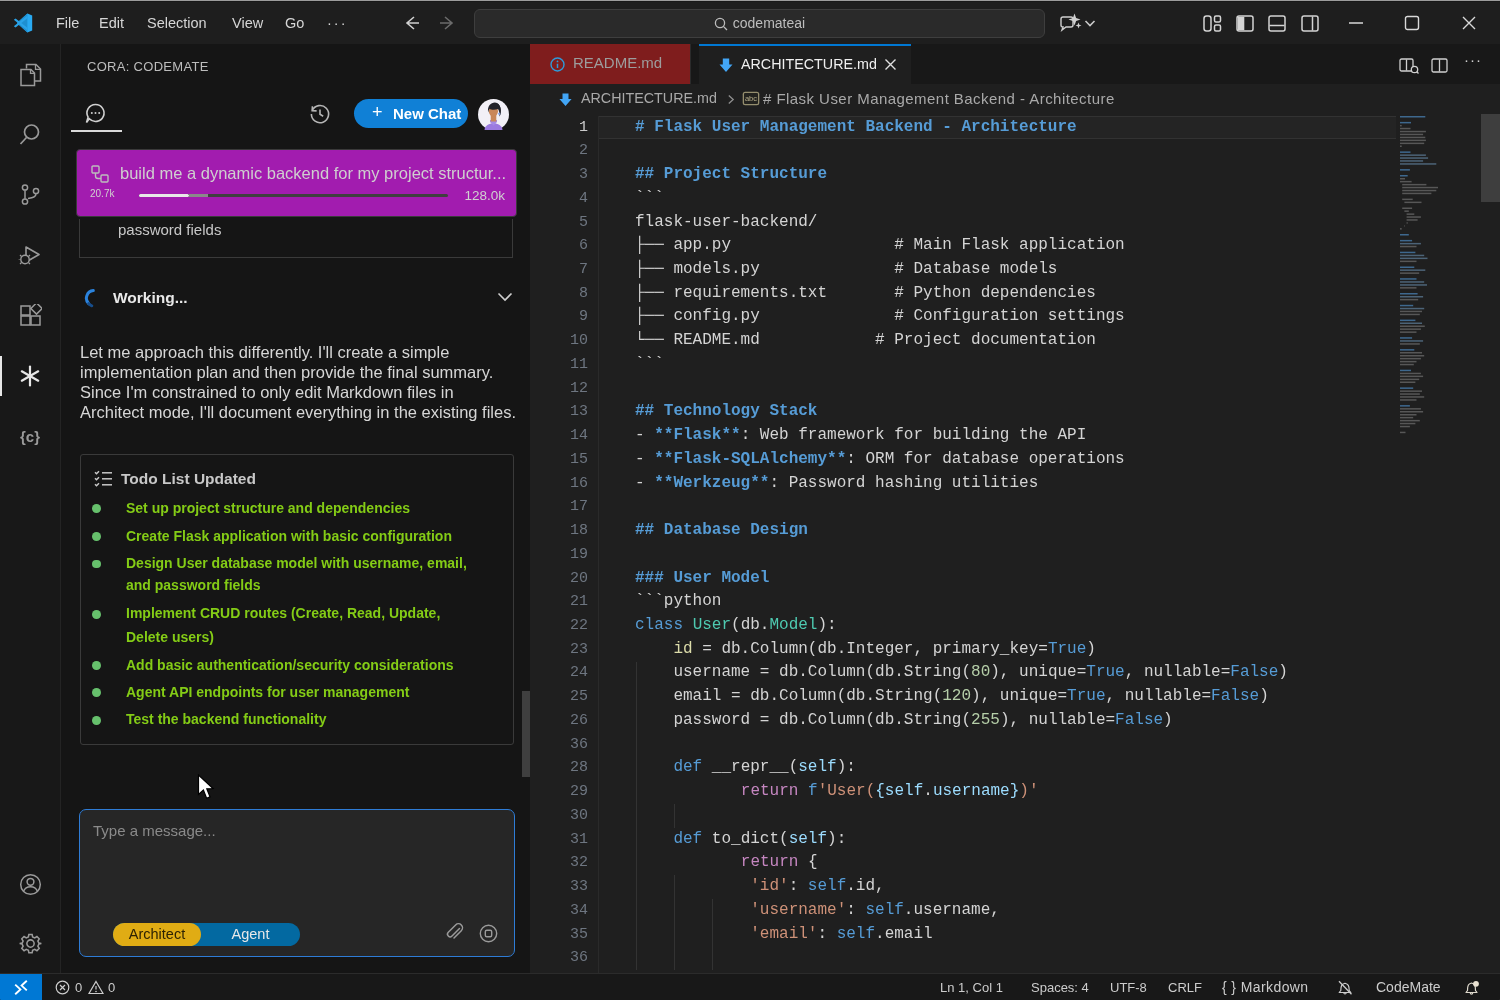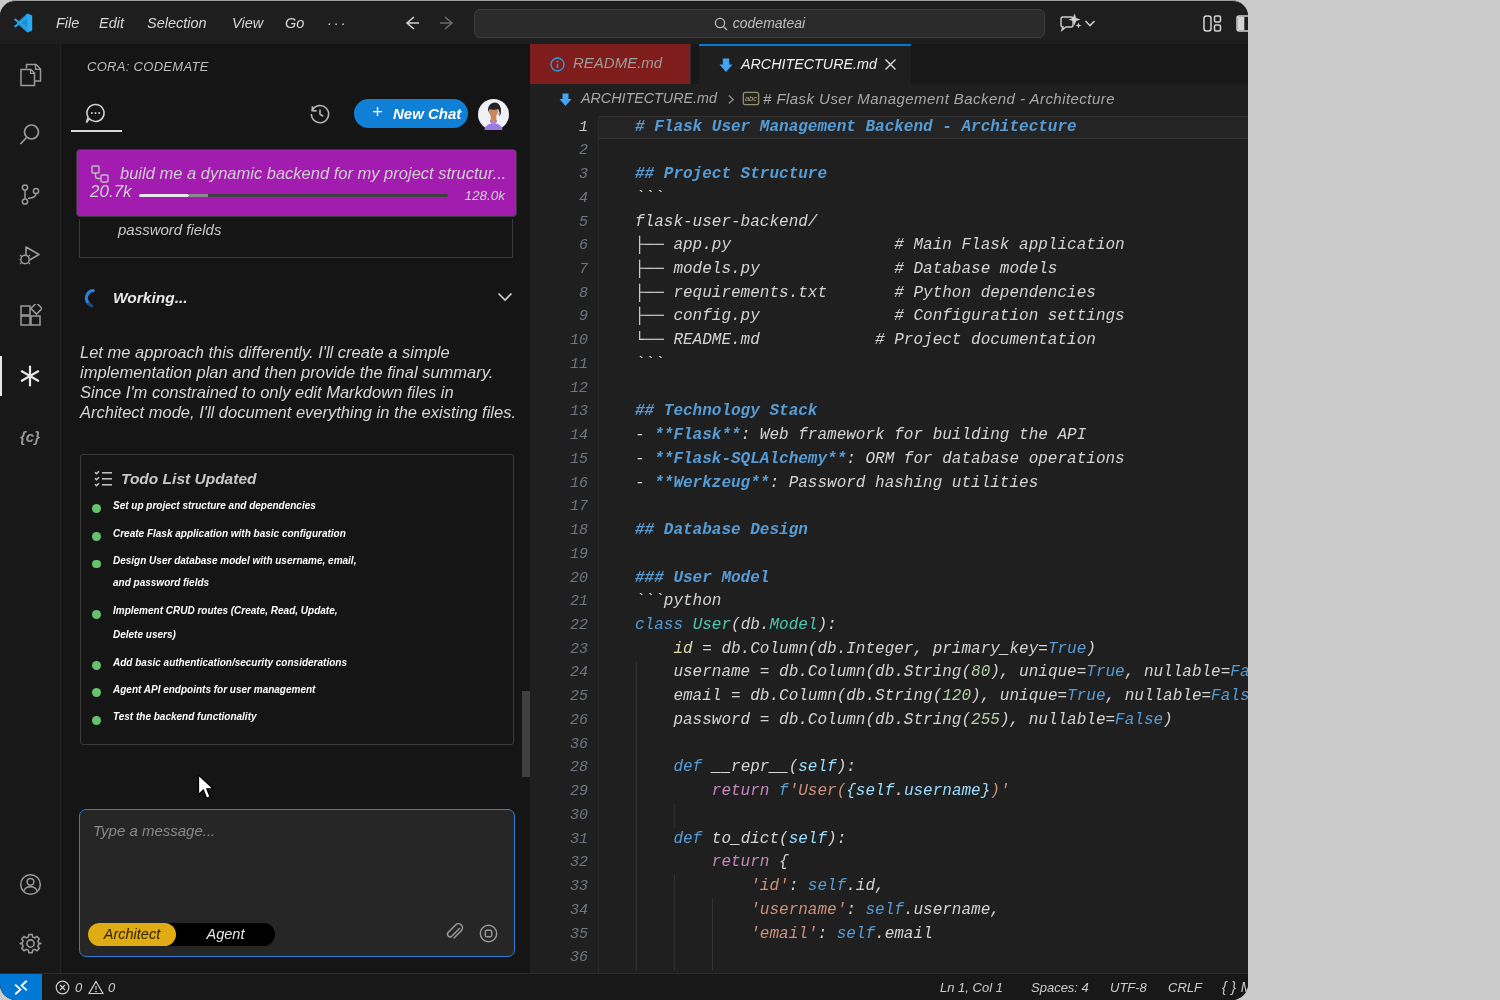--- a/index.html
+++ b/index.html
@@ -1,47 +1,47 @@
 <!DOCTYPE html>
 <html><head>
 <meta charset="utf-8">
 <style>
   * { margin:0; padding:0; box-sizing:border-box; }
   html,body { width:1500px; height:1000px; background:#cbcbcb; font-family:"Liberation Sans", sans-serif; overflow:hidden; }
-  .win { position:absolute; left:0; top:0; width:1248px; height:1000px; background:#181818; border-radius:16px; overflow:hidden; border-top:1px solid #9c9c9c;font-style:italic; }
+  .win { position:absolute; left:0; top:0; width:1500px; height:1000px; background:#181818; border-radius:1px; overflow:hidden; border-top:1px solid #9c9c9c; }
   .abs { position:absolute; }
   svg { display:block; }
 
   
   .titlebar { position:absolute; left:0; top:1px; width:1500px; height:42px; background:#1e1e1e; }
   .menu { position:absolute; top:0; height:42px; line-height:42px; color:#d6d6d6; font-size:14.5px; }
   .searchbox { position:absolute; left:474px; top:7px; width:571px; height:29px; background:#2a2a2a; border:1px solid #3e3e3e; border-radius:6px; color:#bdbdbd; font-size:14px; text-align:center; line-height:27px; }
 
   
   .activitybar { position:absolute; left:0; top:43px; width:60px; height:929px; background:#181818; }
 
   
   .sidepanel { position:absolute; left:60px; top:43px; width:470px; height:929px; background:#151515; border-left:1px solid #242424; }
   .box { position:absolute; border:1px solid #3a3a3a; border-radius:4px; }
-  .todo { position:absolute; left:32px; font-size:10px; font-weight:bold; color:#ffffff; }
+  .todo { position:absolute; left:45px; font-size:14px; font-weight:bold; color:#84cc16; }
   .tdot { position:absolute; left:11.4px; width:8.8px; height:8.8px; border-radius:50%; background:#66c06c; }
 
   
   .editor { position:absolute; left:530px; top:43px; width:970px; height:929px; background:#1f1f1f; }
   .tabbar { position:absolute; left:0; top:0; width:970px; height:40px; background:#181818; }
   .code { position:absolute; left:105px; top:71.6px; font-family:"Liberation Mono", monospace; font-size:16px; line-height:23.742px; color:#d4d4d4; }
   .code div { white-space:pre; height:23.742px; }
   .lnums { position:absolute; left:0px; top:71.6px; width:58px; font-family:"Liberation Mono", monospace; font-size:15px; line-height:23.742px; color:#6e7681; text-align:right; }
   .lnums div { height:23.742px; }
   
   .b { font-weight:bold; }
   .blue { color:#569cd6; }
   .teal { color:#4ec9b0; }
   .lblu { color:#9cdcfe; }
-  .mauv { color:#c586c0; }
+  .mauv { color:#c586c0;margin-left:29px; }
   .oran { color:#ce9178; }
   .num  { color:#b5cea8; }
   .yell { color:#dcdcaa; }
 
   
   .statusbar { position:absolute; left:0; top:972px; width:1500px; height:28px; background:#181818; border-top:1px solid #2b2b2b; color:#cccccc; font-size:13px; }
   .sitem { position:absolute; top:0; height:27px; line-height:27px; }
 </style>
 </head>
 <body>
@@ -200,21 +200,21 @@
       <circle cx="21.2" cy="14.8" r="1.1" fill="#7f9fe8"></circle>
     </svg>
 
     <div class="box" style="left:15px;top:105px;width:441px;height:68px;background:#a21caf">
       <svg class="abs" style="left:13px;top:14px" width="20" height="20" viewBox="0 0 20 20">
         <rect x="2" y="2" width="7" height="7" rx="1" stroke="#bdbdbd" stroke-width="1.4" fill="none"></rect>
         <rect x="11" y="11" width="7" height="7" rx="1" stroke="#bdbdbd" stroke-width="1.4" fill="none"></rect>
         <path d="M5.5 9 V12 Q5.5 14.5 8 14.5 H11" stroke="#bdbdbd" stroke-width="1.4" fill="none"></path>
       </svg>
       <div class="abs" style="left:43px;top:14px;font-size:16.5px;color:#cfcfcf">build me a dynamic backend for my project structur...</div>
-      <div class="abs" style="left:13px;top:32px;font-size:17px;color:#d0d0d0">20.7k</div>
+      <div class="abs" style="left:13px;top:38px;font-size:10px;color:#d0d0d0">20.7k</div>
       <div class="abs" style="left:62px;top:44px;width:309px;height:3px;background:#3f3f3f;border-radius:2px">
         <div class="abs" style="left:0;top:0;width:50px;height:3px;background:#e8e8e8;border-radius:2px"></div>
         <div class="abs" style="left:50px;top:0;width:19px;height:3px;background:#8a8a8a"></div>
       </div>
       <div class="abs" style="right:11px;top:38px;font-size:13.5px;color:#d0d0d0">128.0k</div>
     </div>
 
     <div class="abs" style="left:18px;top:175px;width:434px;height:39px;border-left:1px solid #3a3a3a;border-right:1px solid #3a3a3a;border-bottom:1px solid #3a3a3a">
       <div class="abs" style="left:38px;top:2px;font-size:15px;color:#c8c8c8">password fields</div>
     </div>
@@ -259,21 +259,21 @@
       <div class="todo" style="top:256.4px">Test the backend functionality</div>
       <div class="tdot" style="top:261px"></div>
     </div>
 
     <svg class="abs" style="left:136px;top:730px" width="19" height="27" viewBox="0 0 19 27">
       <path d="M1.5 1 L1.5 20.5 L6.4 16 L9.6 24.2 L13 22.8 L9.8 14.8 L16 14.5 Z" fill="#fff" stroke="#000" stroke-width="1.2"></path>
     </svg>
 
     <div class="abs" style="left:18px;top:765px;width:436px;height:148px;background:#262626;border:1.5px solid #2e7cd6;border-radius:7px">
       <div class="abs" style="left:13px;top:12px;font-size:15px;color:#8a8a8a">Type a message...</div>
-      <div class="abs" style="left:8px;top:112.5px;width:187px;height:23px;background:#000000;border-radius:12px">
+      <div class="abs" style="left:33px;top:112.5px;width:187px;height:23px;background:#0369a1;border-radius:12px">
         <div class="abs" style="left:0;top:0;width:88px;height:23px;background:#e0ac14;border-radius:12px;text-align:center;line-height:23px;font-size:14.5px;color:#2e2303">Architect</div>
         <div class="abs" style="left:88px;top:0;width:99px;height:23px;text-align:center;line-height:23px;font-size:14.5px;color:#e8e8e8">Agent</div>
       </div>
       <svg class="abs" style="left:364px;top:113px" width="20" height="21" viewBox="0 0 20 21">
         <path d="M15.5 5.5 L8 13 a2.6 2.6 0 0 1 -3.7 -3.7 L11.6 2 a4 4 0 0 1 5.7 5.7 L10 15" stroke="#9a9a9a" stroke-width="1.5" fill="none" stroke-linecap="round"></path>
       </svg>
       <svg class="abs" style="left:399px;top:114px" width="19" height="19" viewBox="0 0 19 19">
         <circle cx="9.5" cy="9.5" r="8.2" stroke="#9a9a9a" stroke-width="1.4" fill="none"></circle>
         <rect x="6.3" y="6.3" width="6.4" height="6.4" rx="1.5" stroke="#9a9a9a" stroke-width="1.4" fill="none"></rect>
       </svg>

